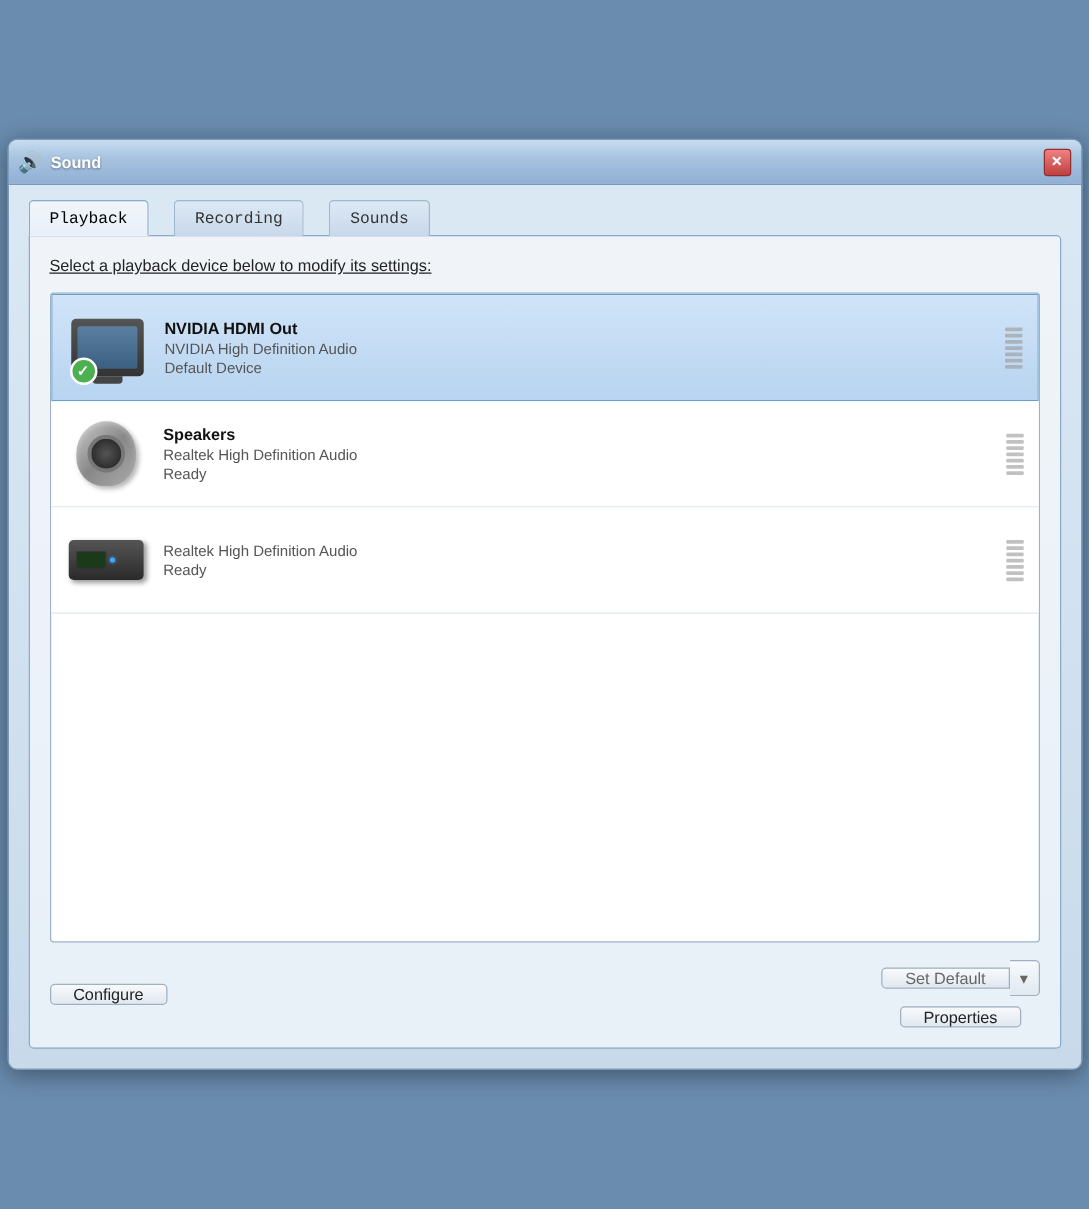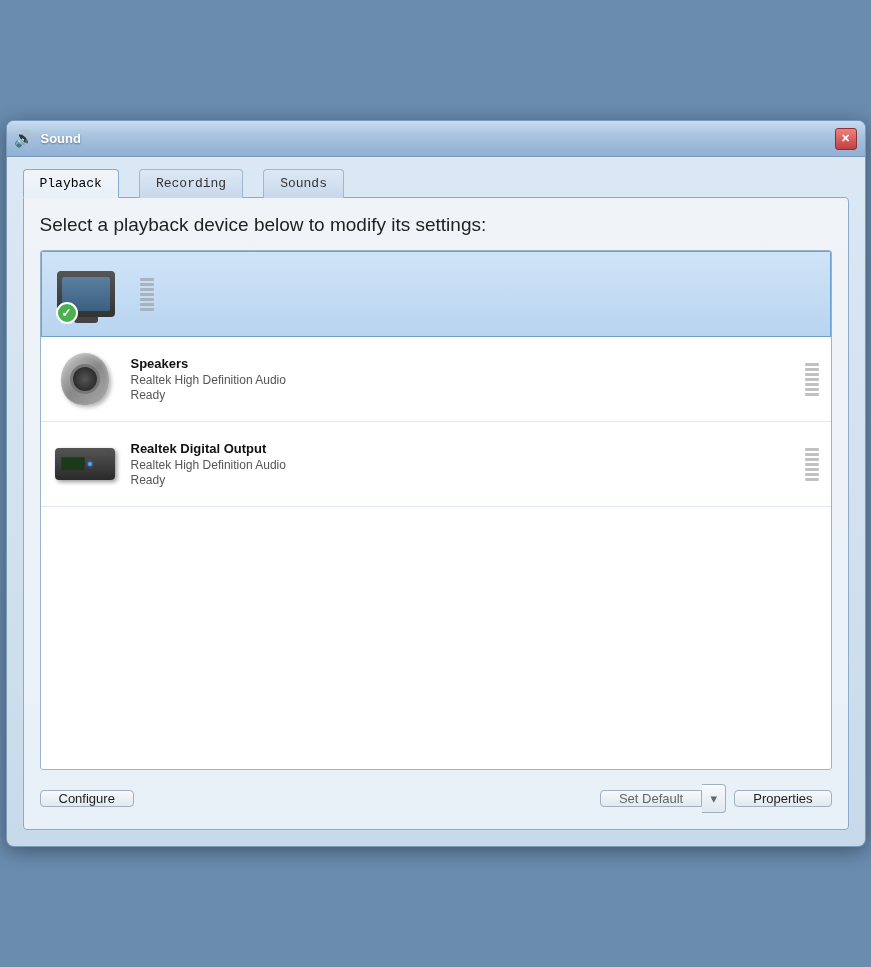--- a/index.html
+++ b/index.html
@@ -103,23 +103,24 @@
 
     
     .tab-panel {
       background: linear-gradient(180deg, #f0f4f8 0%, #e8f0f8 100%);
       border: 1px solid #8aabcc;
       border-radius: 0 4px 4px 4px;
       padding: 16px;
     }
 
     .tab-instruction {
-      font-size: 19px;
+      font-size: 13px;
       color: #222;
       margin-bottom: 14px;
+      text-decoration: underline;
     }
 
     
     .device-list {
       border: 1px solid #9ab4cc;
       background: #fff;
       border-radius: 3px;
       overflow: hidden;
       min-height: 520px;
     }
@@ -390,20 +391,25 @@
     <div class="tab-panel">
       <div class="tab-instruction">Select a playback device below to modify its settings:</div>
 
       <div class="device-list">
 
         <div class="device-item selected">
           <div class="device-icon">
             <div class="tv-icon"></div>
             <div class="check-badge">✓</div>
           </div>
+          <div class="device-info">
+            <div class="device-name">NVIDIA HDMI Out</div>
+            <div class="device-driver">NVIDIA High Definition Audio</div>
+            <div class="device-status">Default Device</div>
+          </div>
           <div class="level-bars">
             <div class="level-bar"></div>
             <div class="level-bar"></div>
             <div class="level-bar"></div>
             <div class="level-bar"></div>
             <div class="level-bar"></div>
             <div class="level-bar"></div>
             <div class="level-bar"></div>
           </div>
         </div>
@@ -433,40 +439,39 @@
         </div>
 
         <div class="device-item">
           <div class="device-icon">
             <div class="receiver-icon">
               <div class="receiver-display"></div>
               <div class="receiver-light"></div>
             </div>
           </div>
           <div class="device-info">
-            <div class="device-name">Realtek Digital Output</div>
             <div class="device-driver">Realtek High Definition Audio</div>
             <div class="device-status">Ready</div>
           </div>
           <div class="level-bars">
             <div class="level-bar"></div>
             <div class="level-bar"></div>
             <div class="level-bar"></div>
             <div class="level-bar"></div>
             <div class="level-bar"></div>
             <div class="level-bar"></div>
             <div class="level-bar"></div>
           </div>
         </div>
 
       </div>
 
       <div class="bottom-buttons">
         <button class="btn">Configure</button>
-        <div style="display:flex; gap:8px; align-items:center;">
+        <div style="display:flex; gap:8px; align-items:center;flex-direction:column;">
           <div class="btn-group">
             <button class="btn btn-set-default">Set Default</button>
             <button class="btn btn-dropdown">▾</button>
           </div>
           <button class="btn btn-properties">Properties</button>
         </div>
       </div>
     </div>
 
   </div>

